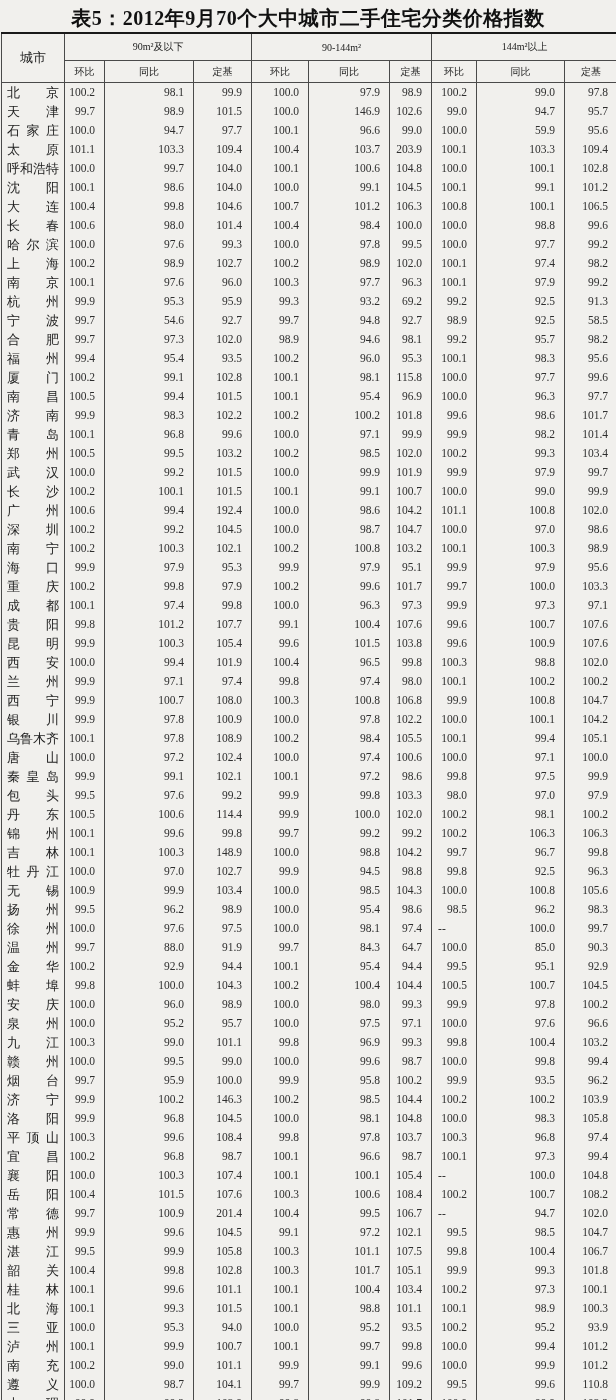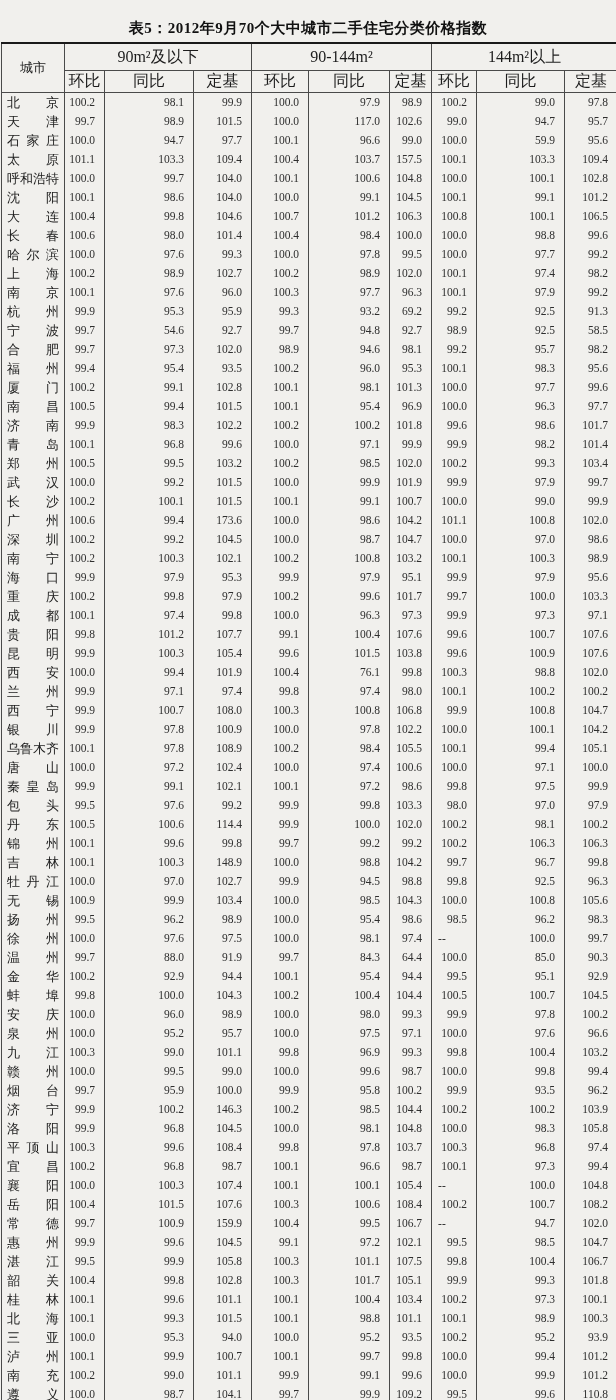--- a/index.html
+++ b/index.html
@@ -5,45 +5,45 @@
   html, body { margin: 0; padding: 0; }
   body {
     width: 616px; height: 1400px; overflow: hidden;
     background: #f1f0ed;
     font-family: "Liberation Serif", "DejaVu Serif", serif;
     color: #222;
   }
   .page { width: 616px; height: 1400px; overflow: hidden; }
   .title {
     text-align: center;
-    font-size: 15px;
+    font-size: 20px;
     font-weight: bold;
     color: #111;
-    padding-top: 17px;
+    padding-top: 7px;
     height: 25px;
     line-height: 22px;
     letter-spacing: 0.5px;
   }
   table.idx {
     width: 616px;
     border-collapse: collapse;
     table-layout: fixed;
     border-top: 2px solid #1a1a1a;
     border-left: 1px solid #4a4a4a;
     margin-left: 1px;
   }
   th, td {
     border-right: 1px solid #4a4a4a;
     padding: 0;
     overflow: hidden;
     white-space: nowrap;
   }
   thead th {
     font-weight: normal;
-    font-size: 16px;
+    font-size: 10px;
     text-align: center;
     color: #1c1c1c;
     border-bottom: 1px solid #4a4a4a;
   }
   tr.group-row th { height: 26px; }
   tr.sub-row th { height: 21px; }
   th.city-h { font-size: 13px; }
   tbody tr { height: 19px; }
   td.city {
     font-size: 13px;
@@ -115,21 +115,21 @@
           <td class="num">100.2</td>
           <td class="num">99.0</td>
           <td class="num">97.8</td>
         </tr>
         <tr>
     <td class="city">天津</td>
   <td class="num">99.7</td>
           <td class="num">98.9</td>
           <td class="num">101.5</td>
           <td class="num">100.0</td>
-          <td class="num">117.0</td>
+          <td class="num">146.9</td>
           <td class="num">102.6</td>
           <td class="num">99.0</td>
           <td class="num">94.7</td>
           <td class="num">95.7</td>
         </tr>
         <tr>
     <td class="city">石家庄</td>
   <td class="num">100.0</td>
           <td class="num">94.7</td>
           <td class="num">97.7</td>
@@ -140,21 +140,21 @@
           <td class="num">59.9</td>
           <td class="num">95.6</td>
         </tr>
         <tr>
     <td class="city">太原</td>
   <td class="num">101.1</td>
           <td class="num">103.3</td>
           <td class="num">109.4</td>
           <td class="num">100.4</td>
           <td class="num">103.7</td>
-          <td class="num">157.5</td>
+          <td class="num">203.9</td>
           <td class="num">100.1</td>
           <td class="num">103.3</td>
           <td class="num">109.4</td>
         </tr>
         <tr>
     <td class="city">呼和浩特</td>
   <td class="num">100.0</td>
           <td class="num">99.7</td>
           <td class="num">104.0</td>
           <td class="num">100.1</td>
@@ -284,21 +284,21 @@
           <td class="num">98.3</td>
           <td class="num">95.6</td>
         </tr>
         <tr>
     <td class="city">厦门</td>
   <td class="num">100.2</td>
           <td class="num">99.1</td>
           <td class="num">102.8</td>
           <td class="num">100.1</td>
           <td class="num">98.1</td>
-          <td class="num">101.3</td>
+          <td class="num">115.8</td>
           <td class="num">100.0</td>
           <td class="num">97.7</td>
           <td class="num">99.6</td>
         </tr>
         <tr>
     <td class="city">南昌</td>
   <td class="num">100.5</td>
           <td class="num">99.4</td>
           <td class="num">101.5</td>
           <td class="num">100.1</td>
@@ -365,21 +365,21 @@
           <td class="num">99.1</td>
           <td class="num">100.7</td>
           <td class="num">100.0</td>
           <td class="num">99.0</td>
           <td class="num">99.9</td>
         </tr>
         <tr>
     <td class="city">广州</td>
   <td class="num">100.6</td>
           <td class="num">99.4</td>
-          <td class="num">173.6</td>
+          <td class="num">192.4</td>
           <td class="num">100.0</td>
           <td class="num">98.6</td>
           <td class="num">104.2</td>
           <td class="num">101.1</td>
           <td class="num">100.8</td>
           <td class="num">102.0</td>
         </tr>
         <tr>
     <td class="city">深圳</td>
   <td class="num">100.2</td>
@@ -463,21 +463,21 @@
           <td class="num">99.6</td>
           <td class="num">100.9</td>
           <td class="num">107.6</td>
         </tr>
         <tr>
     <td class="city">西安</td>
   <td class="num">100.0</td>
           <td class="num">99.4</td>
           <td class="num">101.9</td>
           <td class="num">100.4</td>
-          <td class="num">76.1</td>
+          <td class="num">96.5</td>
           <td class="num">99.8</td>
           <td class="num">100.3</td>
           <td class="num">98.8</td>
           <td class="num">102.0</td>
         </tr>
         <tr>
     <td class="city">兰州</td>
   <td class="num">99.9</td>
           <td class="num">97.1</td>
           <td class="num">97.4</td>
@@ -644,21 +644,21 @@
           <td class="num">100.0</td>
           <td class="num">99.7</td>
         </tr>
         <tr>
     <td class="city">温州</td>
   <td class="num">99.7</td>
           <td class="num">88.0</td>
           <td class="num">91.9</td>
           <td class="num">99.7</td>
           <td class="num">84.3</td>
-          <td class="num">64.4</td>
+          <td class="num">64.7</td>
           <td class="num">100.0</td>
           <td class="num">85.0</td>
           <td class="num">90.3</td>
         </tr>
         <tr>
     <td class="city">金华</td>
   <td class="num">100.2</td>
           <td class="num">92.9</td>
           <td class="num">94.4</td>
           <td class="num">100.1</td>
@@ -809,21 +809,21 @@
           <td class="num">100.6</td>
           <td class="num">108.4</td>
           <td class="num">100.2</td>
           <td class="num">100.7</td>
           <td class="num">108.2</td>
         </tr>
         <tr>
     <td class="city">常德</td>
   <td class="num">99.7</td>
           <td class="num">100.9</td>
-          <td class="num">159.9</td>
+          <td class="num">201.4</td>
           <td class="num">100.4</td>
           <td class="num">99.5</td>
           <td class="num">106.7</td>
           <td class="num dash">--</td>
           <td class="num">94.7</td>
           <td class="num">102.0</td>
         </tr>
         <tr>
     <td class="city">惠州</td>
   <td class="num">99.9</td>

